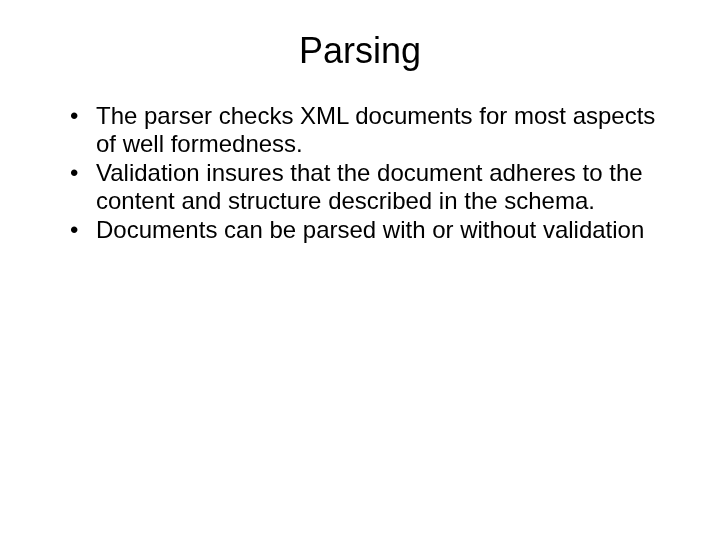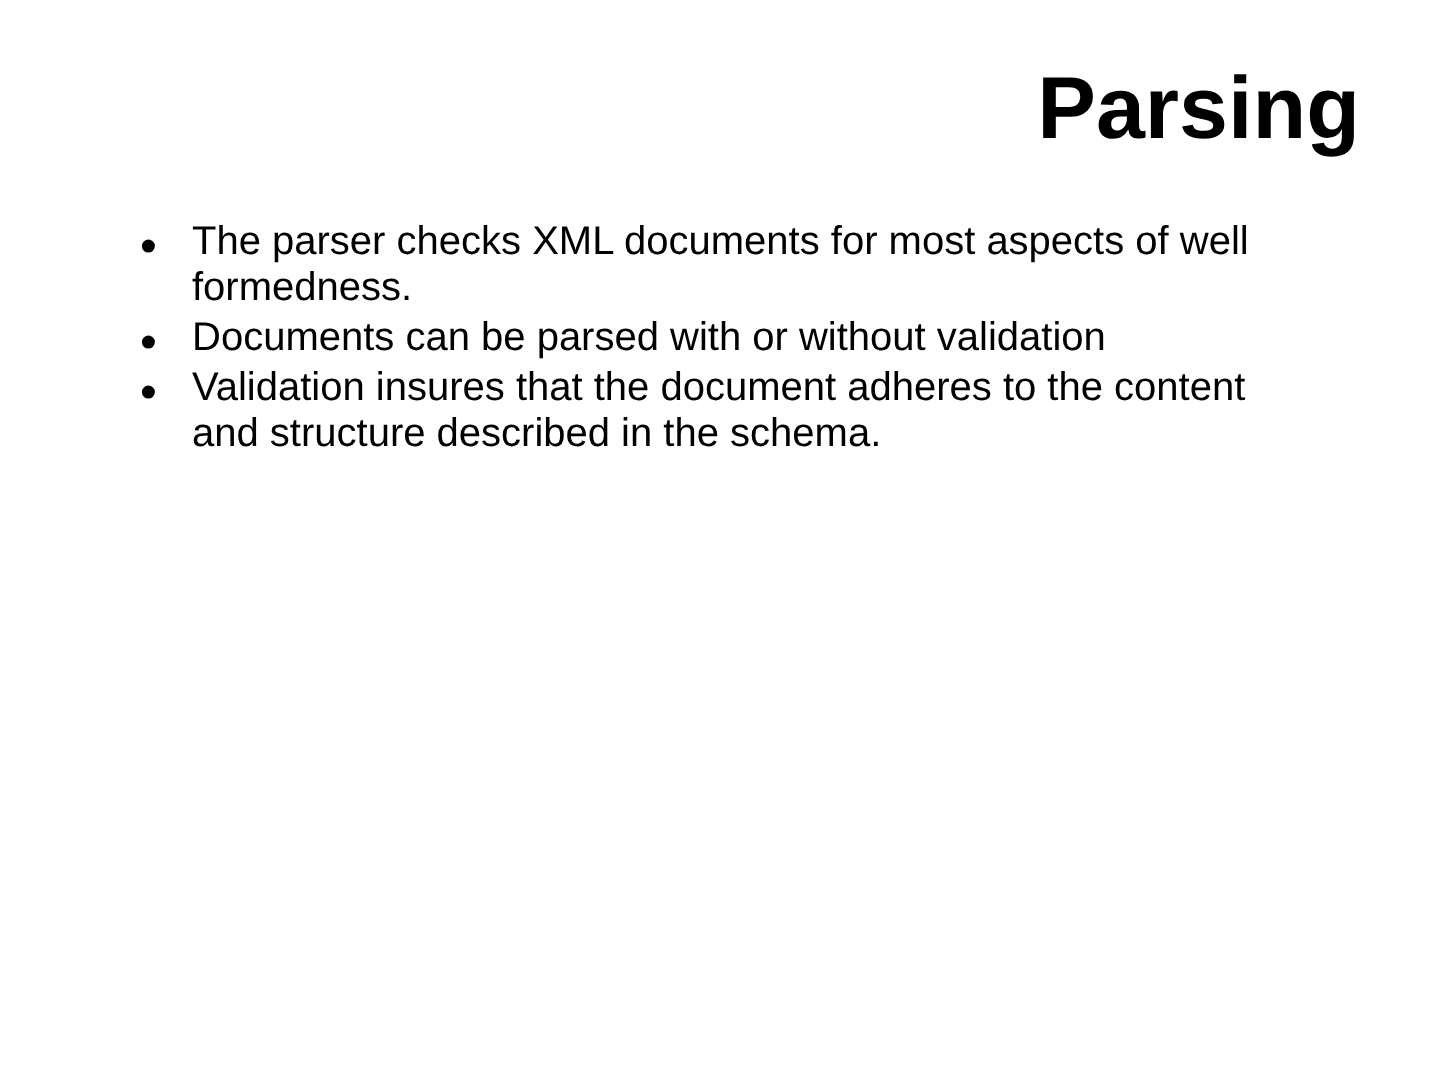--- a/index.html
+++ b/index.html
@@ -11,48 +11,48 @@
     font-family: Arial, Helvetica, sans-serif;
     color: #000000;
   }
   .slide {
     width: 720px;
     height: 540px;
     box-sizing: border-box;
     padding: 20px 40px 40px 40px;
   }
   .title {
-    text-align: right;
-    font-size: 44px;
-    font-weight: bold;
+    text-align: center;
+    font-size: 36px;
+    font-weight: normal;
     margin: 10px 0 30px 0;
   }
   ul.bullets {
     list-style: none;
     padding: 0;
     margin: 0 20px 0 30px;
   }
   ul.bullets li {
     position: relative;
     padding-left: 26px;
-    font-size: 20px;
+    font-size: 24px;
     line-height: 1.15;
     margin: 0 0 2px 0;
   }
   ul.bullets li::before {
     content: "•";
     position: absolute;
     left: 0;
     top: 0;
     font-size: 24px;
   }
 </style>
 </head>
 <body>
 
 <div class="slide">
   <h1 class="title">Parsing</h1>
   <ul class="bullets">
     <li>The parser checks XML documents for most aspects of well formedness.</li>
+    <li>Validation insures that the document adheres to the content and structure described in the schema.</li>
     <li>Documents can be parsed with or without validation</li>
-    <li>Validation insures that the document adheres to the content and structure described in the schema.</li>
   </ul>
 </div>
 
 </body></html>

